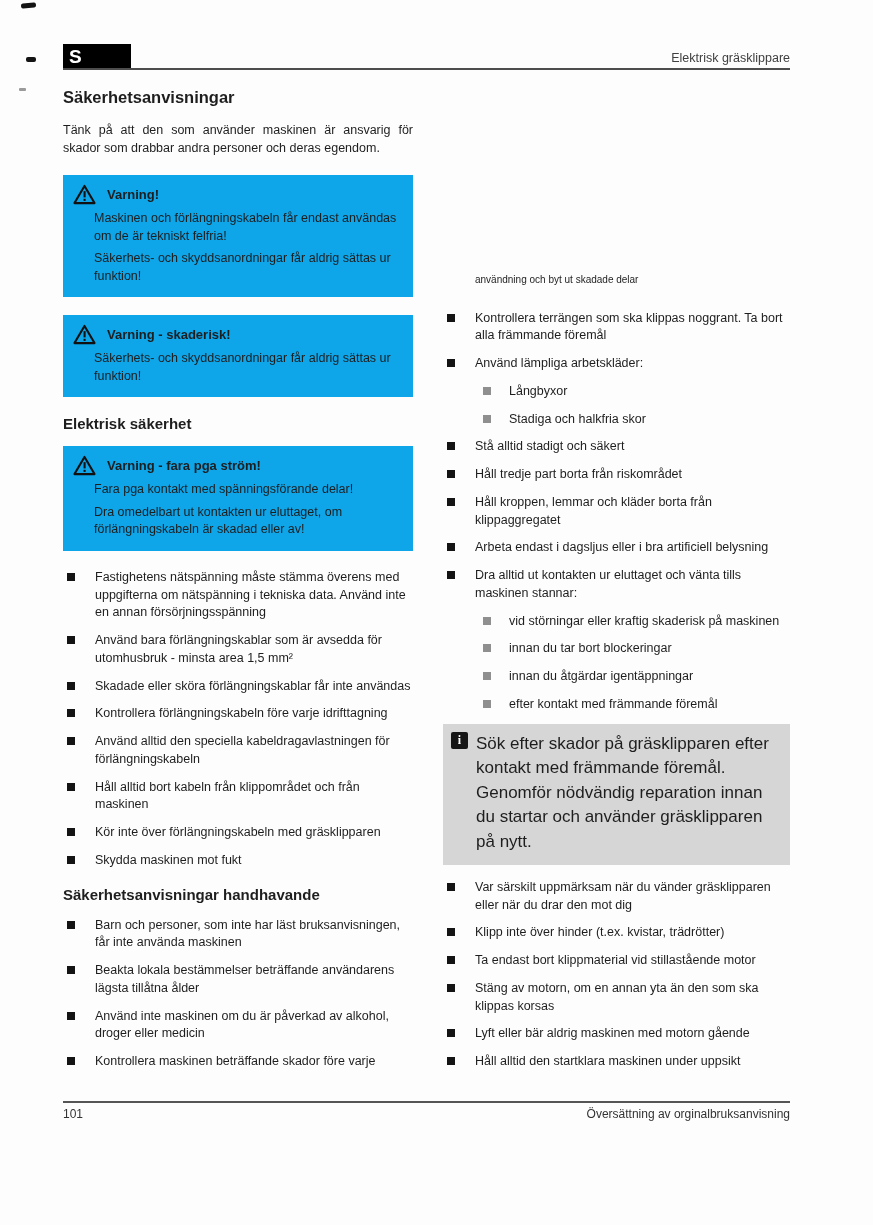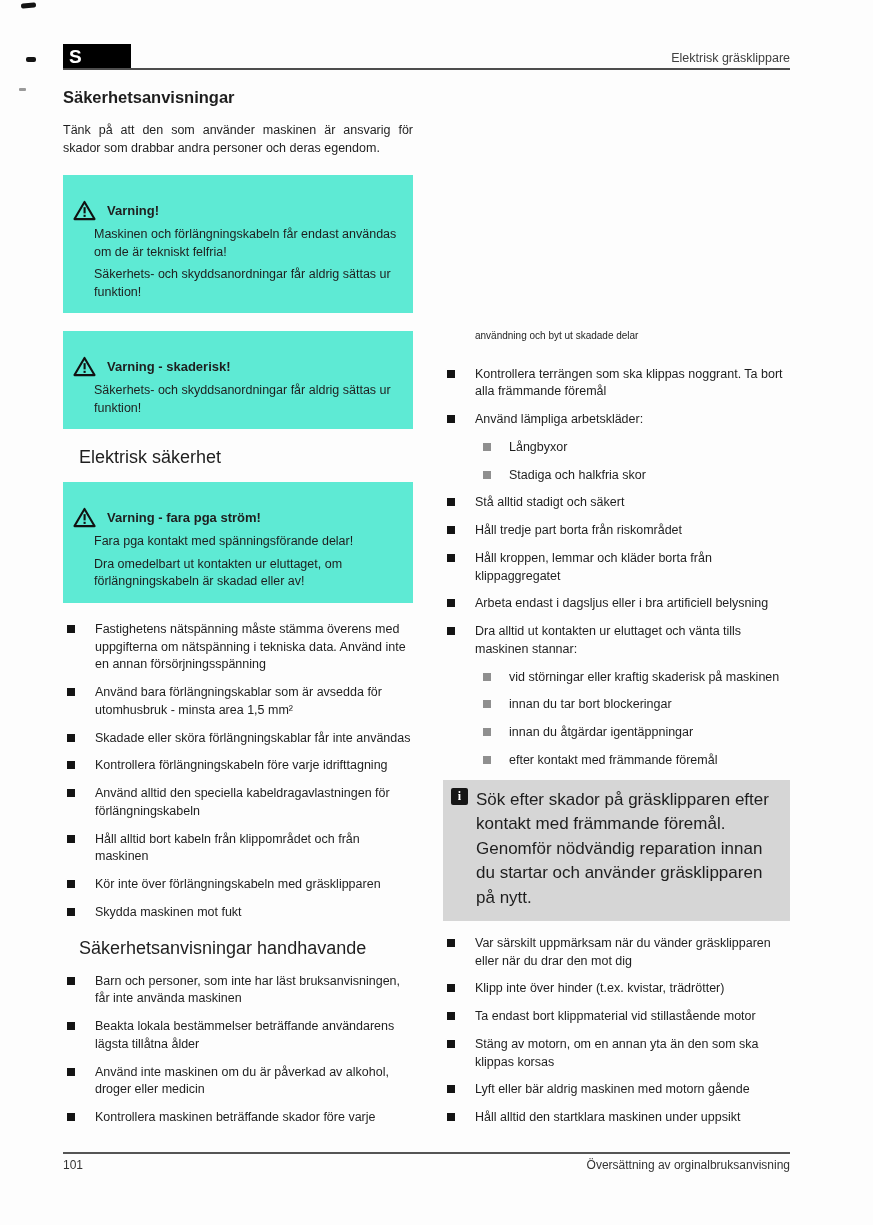--- a/index.html
+++ b/index.html
@@ -20,25 +20,25 @@
   }
   .header-title{font-size:12.5px;color:#404040;padding-bottom:3px;}
   .header-rule{height:2px;background:#4d4d4d;margin-top:0;}
 
   
   .columns{display:flex;gap:30px;margin-top:14px;align-items:flex-end;}
   .col-left{width:350px;flex:0 0 350px;}
   .col-right{width:347px;flex:0 0 347px;}
 
   .doc-title{font-size:16.5px;font-weight:bold;margin:4px 0 14px;}
-  .section-heading{font-size:18px;font-weight:normal;margin:6px 16px 14px;}
+  .section-heading{font-size:15px;font-weight:bold;margin:6px 0 14px;}
   .intro{font-size:12.5px;line-height:1.45;text-align:justify;margin:0 0 18px;}
 
   
-  .warnbox{background:#5eead4;padding:25px 10px 12px 10px;margin:0 0 18px;}
+  .warnbox{background:#0ea5e9;padding:9px 10px 12px 10px;margin:0 0 18px;}
   .warnhead{display:flex;align-items:center;gap:11px;margin-bottom:3px;}
   .warnicon{flex:0 0 auto;display:inline-flex;}
   .warntitle{font-weight:bold;font-size:13px;}
   .warnline{margin:5px 0 0 21px;font-size:12.5px;line-height:1.4;}
 
   
   .bullet{position:relative;padding-left:32px;margin:0 0 10px;font-size:12.5px;line-height:1.42;}
   .bullet .sq{position:absolute;left:4px;top:4px;width:8px;height:8px;background:#141414;}
   .subbullet{position:relative;padding-left:66px;margin:0 0 10px;font-size:12.5px;line-height:1.42;}
   .subbullet .sq{position:absolute;left:40px;top:4px;width:8px;height:8px;background:#8f8f8f;}
@@ -47,21 +47,21 @@
   
   .infobox{background:#d6d6d6;display:flex;gap:8px;padding:8px 9px 10px 8px;margin:2px 0 14px;}
   .info-icon{
     flex:0 0 auto;width:17px;height:17px;background:#161616;color:#fff;
     text-align:center;line-height:17px;font-weight:bold;font-size:12px;
     border-radius:2px;font-family:"Liberation Serif",serif;
   }
   .info-text{font-size:17px;line-height:1.45;}
 
   
-  .footer{position:absolute;left:63px;right:83px;top:1152px;}
+  .footer{position:absolute;left:63px;right:83px;top:1101px;}
   .footer-rule{height:1.5px;background:#555;}
   .footer-row{display:flex;justify-content:space-between;font-size:12px;color:#333;margin-top:4px;}
 
   
   .artifact{position:absolute;background:#141414;}
   .a1{left:21px;top:3px;width:15px;height:5px;transform:rotate(-6deg);border-radius:2px;}
   .a2{left:26px;top:57px;width:10px;height:5px;border-radius:2px;}
   .a3{left:19px;top:88px;width:7px;height:3px;background:#9a9a9a;border-radius:1px;}
 </style>
 </head>

